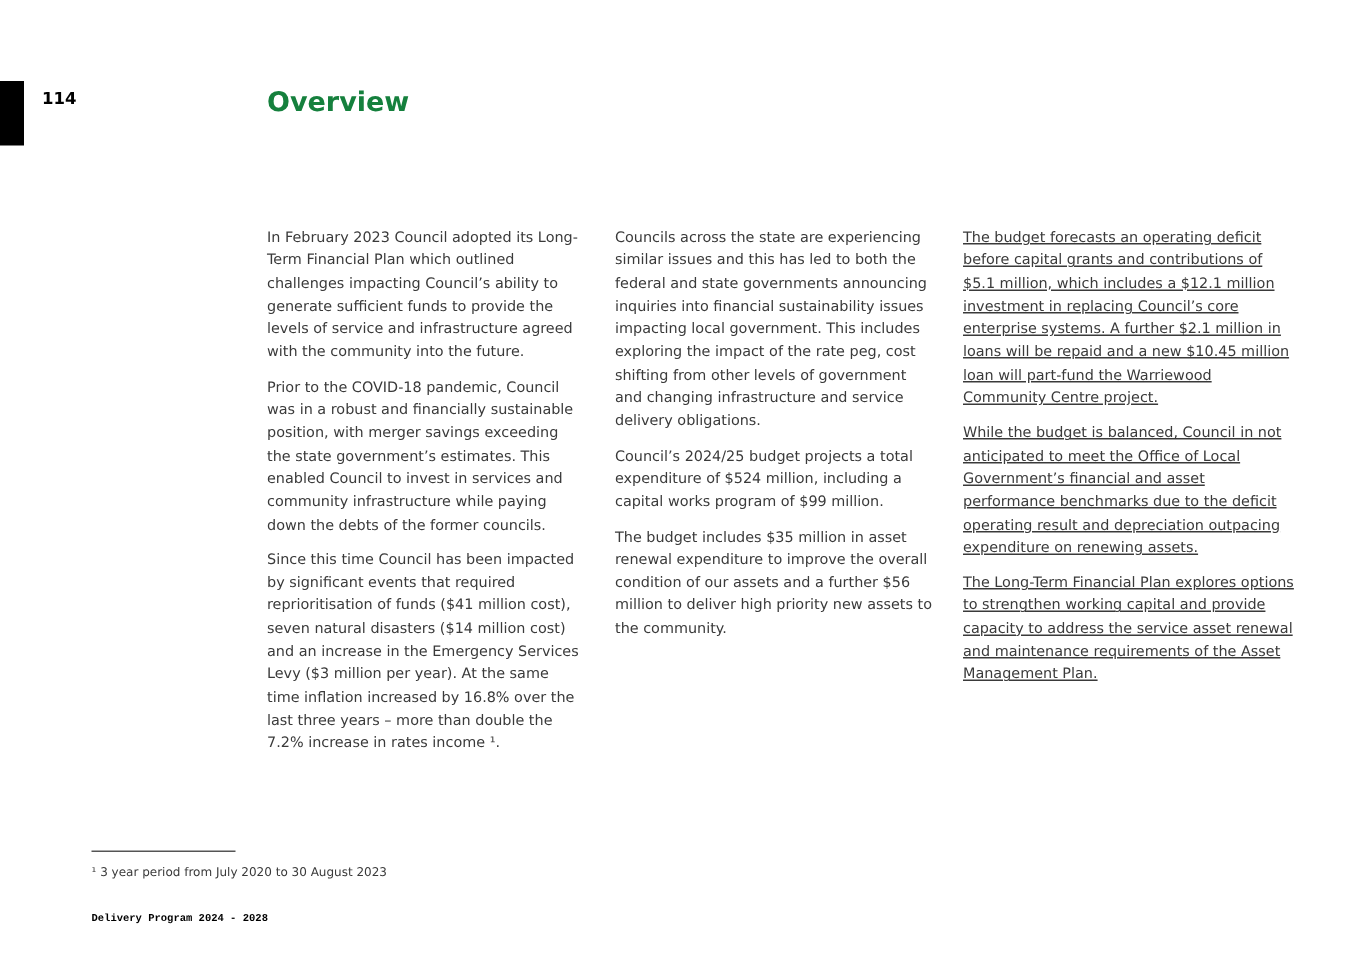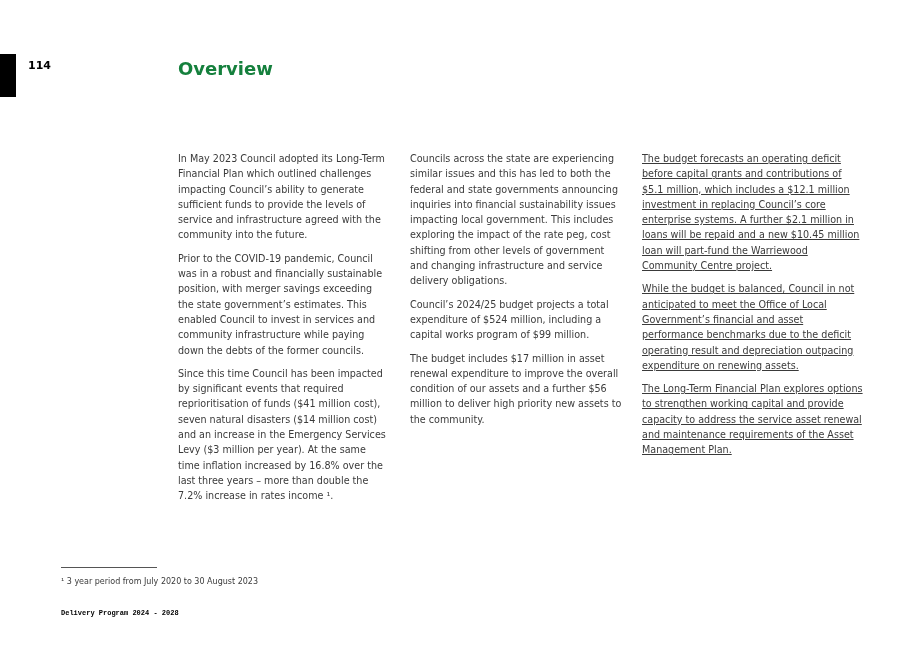--- a/index.html
+++ b/index.html
@@ -20,29 +20,29 @@
     .footer { position: absolute; left: 61px; top: 609px; font-size: 7px; font-weight: bold; color: #000; font-family: Liberation Mono, monospace; }
   </style>
 </head>
 <body>
 
 <div class="tab-marker"></div>
 <div class="page-number">114</div>
 <h1 class="page-title">Overview</h1>
 
 <div class="col col-1">
-  <p>In May 2023 Council adopted its Long-Term Financial Plan which outlined challenges impacting Council’s ability to generate sufficient funds to provide the levels of service and infrastructure agreed with the community into the future.</p>
-  <p>Prior to the COVID-19 pandemic, Council was in a robust and financially sustainable position, with merger savings exceeding the state government’s estimates. This enabled Council to invest in services and community infrastructure while paying down the debts of the former councils.</p>
+  <p>In February 2023 Council adopted its Long-Term Financial Plan which outlined challenges impacting Council’s ability to generate sufficient funds to provide the levels of service and infrastructure agreed with the community into the future.</p>
+  <p>Prior to the COVID-18 pandemic, Council was in a robust and financially sustainable position, with merger savings exceeding the state government’s estimates. This enabled Council to invest in services and community infrastructure while paying down the debts of the former councils.</p>
   <p>Since this time Council has been impacted by significant events that required reprioritisation of funds ($41 million cost), seven natural disasters ($14 million cost) and an increase in the Emergency Services Levy ($3 million per year). At the same time inflation increased by 16.8% over the last three years – more than double the 7.2% increase in rates income ¹.</p>
 </div>
 
 <div class="col col-2">
   <p>Councils across the state are experiencing similar issues and this has led to both the federal and state governments announcing inquiries into financial sustainability issues impacting local government. This includes exploring the impact of the rate peg, cost shifting from other levels of government and changing infrastructure and service delivery obligations.</p>
   <p>Council’s 2024/25 budget projects a total expenditure of $524 million, including a capital works program of $99 million.</p>
-  <p>The budget includes $17 million in asset renewal expenditure to improve the overall condition of our assets and a further $56 million to deliver high priority new assets to the community.</p>
+  <p>The budget includes $35 million in asset renewal expenditure to improve the overall condition of our assets and a further $56 million to deliver high priority new assets to the community.</p>
 </div>
 
 <div class="col col-3">
   <p>The budget forecasts an operating deficit before capital grants and contributions of $5.1 million, which includes a $12.1 million investment in replacing Council’s core enterprise systems. A further $2.1 million in loans will be repaid and a new $10.45 million loan will part-fund the Warriewood Community Centre project.</p>
   <p>While the budget is balanced, Council in not anticipated to meet the Office of Local Government’s financial and asset performance benchmarks due to the deficit operating result and depreciation outpacing expenditure on renewing assets.</p>
   <p>The Long-Term Financial Plan explores options to strengthen working capital and provide capacity to address the service asset renewal and maintenance requirements of the Asset Management Plan.</p>
 </div>
 
 <div class="footnote-rule"></div>
 <div class="footnote">¹ 3 year period from July 2020 to 30 August 2023</div>

